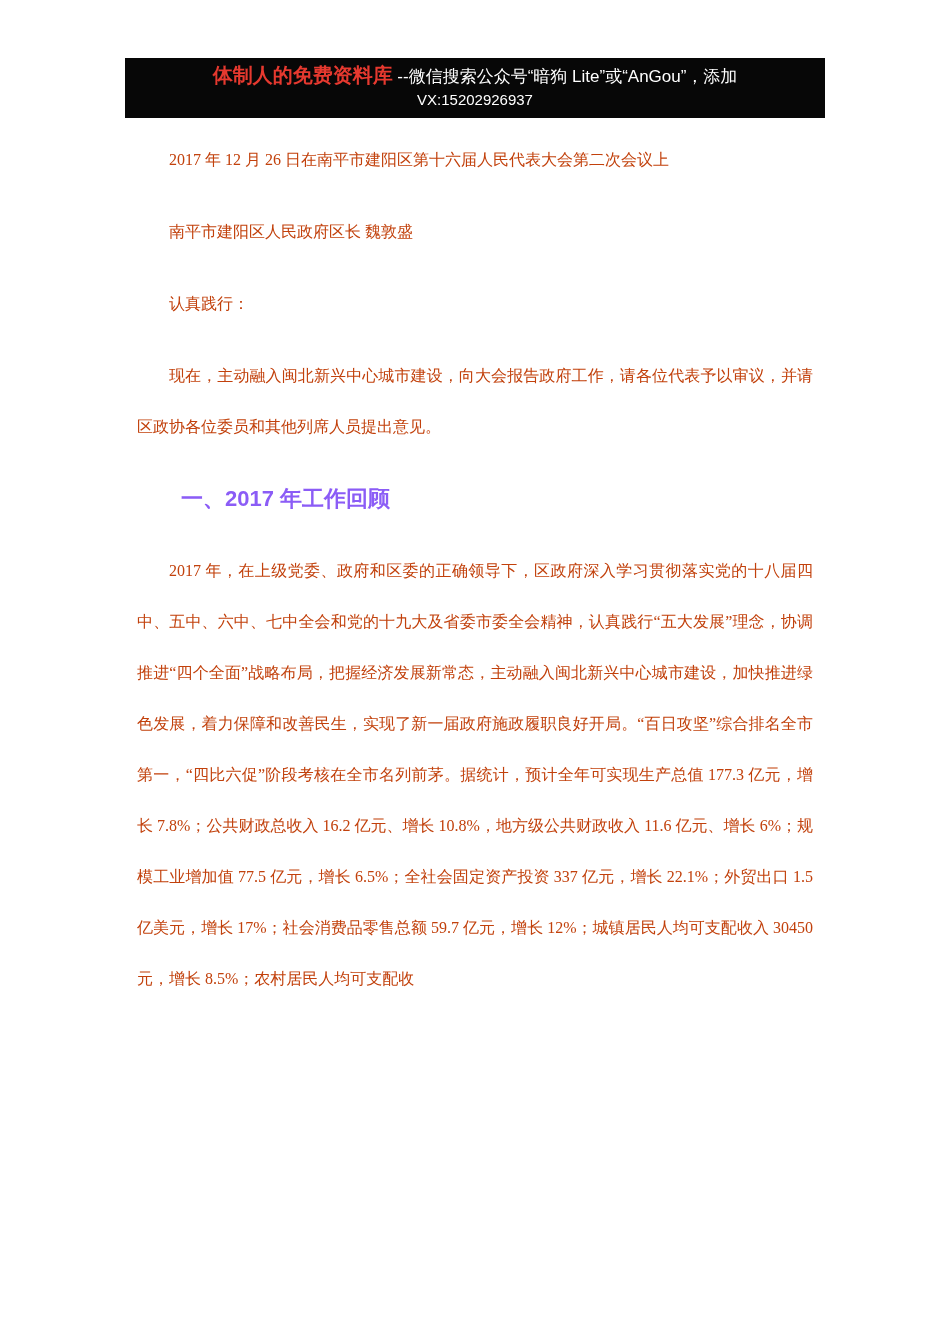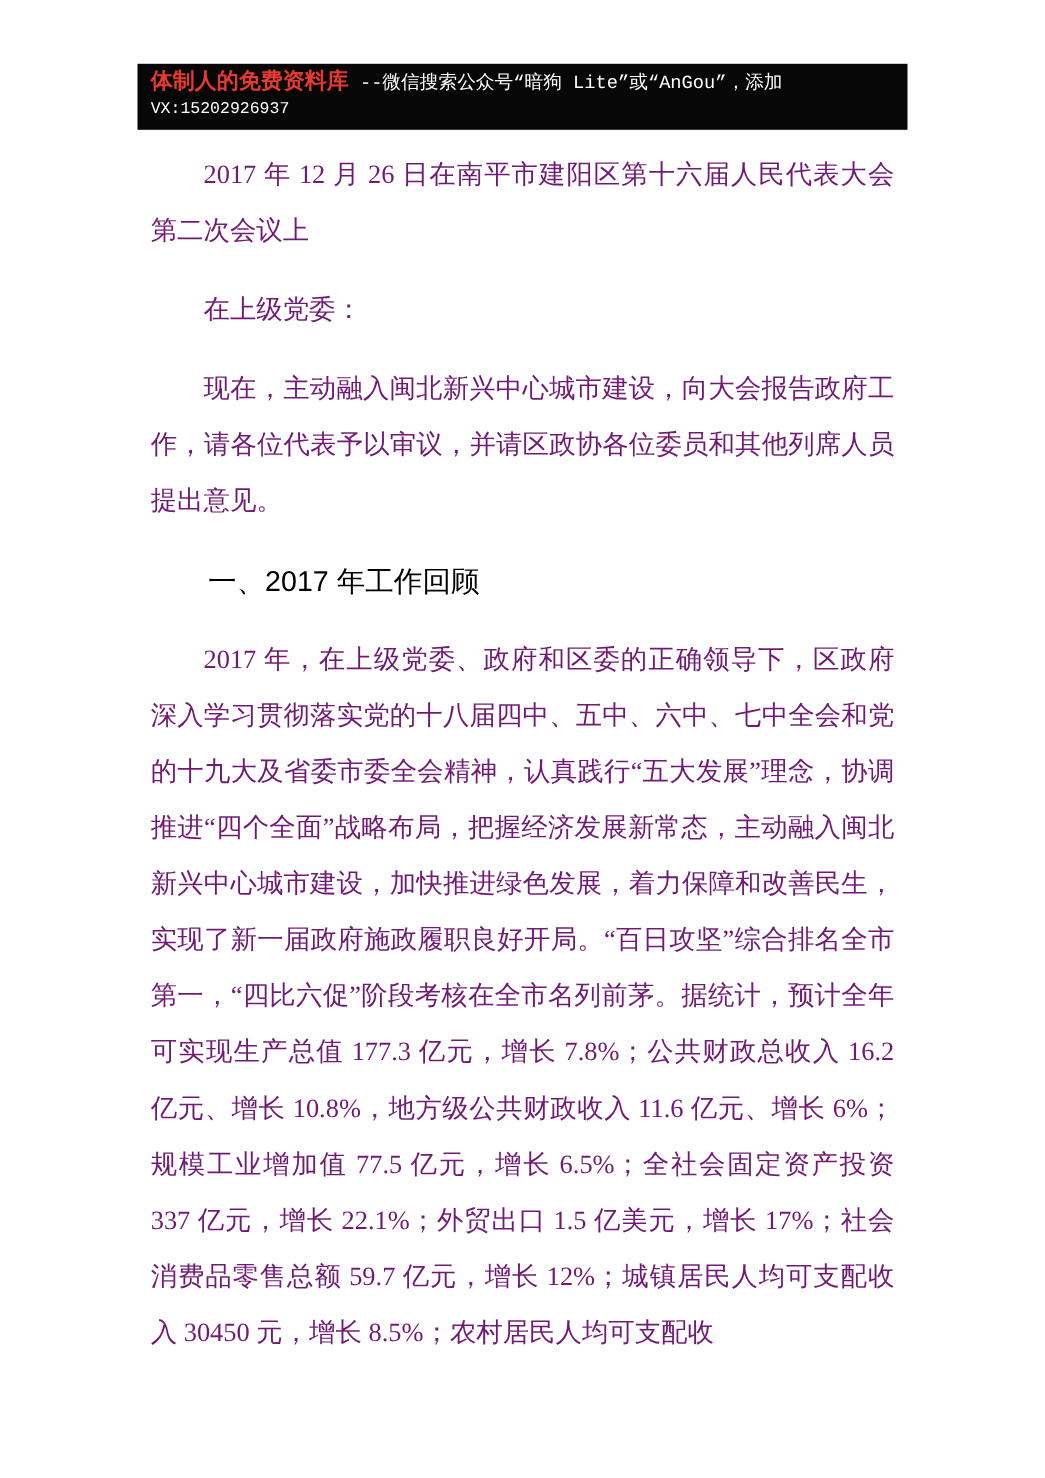--- a/index.html
+++ b/index.html
@@ -15,74 +15,75 @@
     width: 950px;
     height: 1344px;
     background: #ffffff;
     overflow: hidden;
   }
   .banner {
     width: 700px;
     margin: 58px auto 0 auto;
     background: #070707;
     color: #ffffff;
-    text-align: left;
+    text-align: center;
     padding: 5px 12px 7px 12px;
-    font-family: Liberation Mono, monospace;
+    font-family: Liberation Sans, sans-serif;
   }
   .banner-line1 {
     font-size: 17px;
     line-height: 25px;
     white-space: nowrap;
   }
   .banner-highlight {
     color: #e6392f;
     font-weight: 700;
     font-size: 20px;
   }
   .banner-line2 {
     font-size: 15px;
     line-height: 22px;
   }
   .content {
     width: 676px;
     margin: 16px auto 0 auto;
   }
   .para {
-    font-size: 24px;
+    font-size: 16px;
     line-height: 51px;
     text-align: justify;
     text-indent: 2em;
     margin-top: 21px;
-    color: #701a75;
+    color: #c2410c;
   }
   .para:first-child { margin-top: 0; }
   .heading {
     font-family: "Liberation Sans", sans-serif;
-    font-weight: 400;
-    font-size: 26px;
+    font-weight: 700;
+    font-size: 22px;
     line-height: 51px;
     text-indent: 2em;
     margin-top: 21px;
-    color: #000000;
+    color: #8b5cf6;
   }
 </style>
 </head>
 <body>
 
 <div class="page">
 
   <div class="banner">
     <div class="banner-line1">
       <span class="banner-highlight">体制人的免费资料库</span><span> --微信搜索公众号“暗狗 Lite”或“AnGou”，添加</span>
     </div>
     <div class="banner-line2">VX:15202926937</div>
   </div>
 
   <div class="content">
     <p class="para">2017 年 12 月 26 日在南平市建阳区第十六届人民代表大会第二次会议上</p>
-    <p class="para">在上级党委：</p>
+    <p class="para">南平市建阳区人民政府区长 魏敦盛</p>
+    <p class="para">认真践行：</p>
     <p class="para">现在，主动融入闽北新兴中心城市建设，向大会报告政府工作，请各位代表予以审议，并请区政协各位委员和其他列席人员提出意见。</p>
     <h2 class="heading">一、2017 年工作回顾</h2>
     <p class="para">2017 年，在上级党委、政府和区委的正确领导下，区政府深入学习贯彻落实党的十八届四中、五中、六中、七中全会和党的十九大及省委市委全会精神，认真践行“五大发展”理念，协调推进“四个全面”战略布局，把握经济发展新常态，主动融入闽北新兴中心城市建设，加快推进绿色发展，着力保障和改善民生，实现了新一届政府施政履职良好开局。“百日攻坚”综合排名全市第一，“四比六促”阶段考核在全市名列前茅。据统计，预计全年可实现生产总值 177.3 亿元，增长 7.8%；公共财政总收入 16.2 亿元、增长 10.8%，地方级公共财政收入 11.6 亿元、增长 6%；规模工业增加值 77.5 亿元，增长 6.5%；全社会固定资产投资 337 亿元，增长 22.1%；外贸出口 1.5 亿美元，增长 17%；社会消费品零售总额 59.7 亿元，增长 12%；城镇居民人均可支配收入 30450 元，增长 8.5%；农村居民人均可支配收</p>
   </div>
 
 </div>
 
 </body></html>

